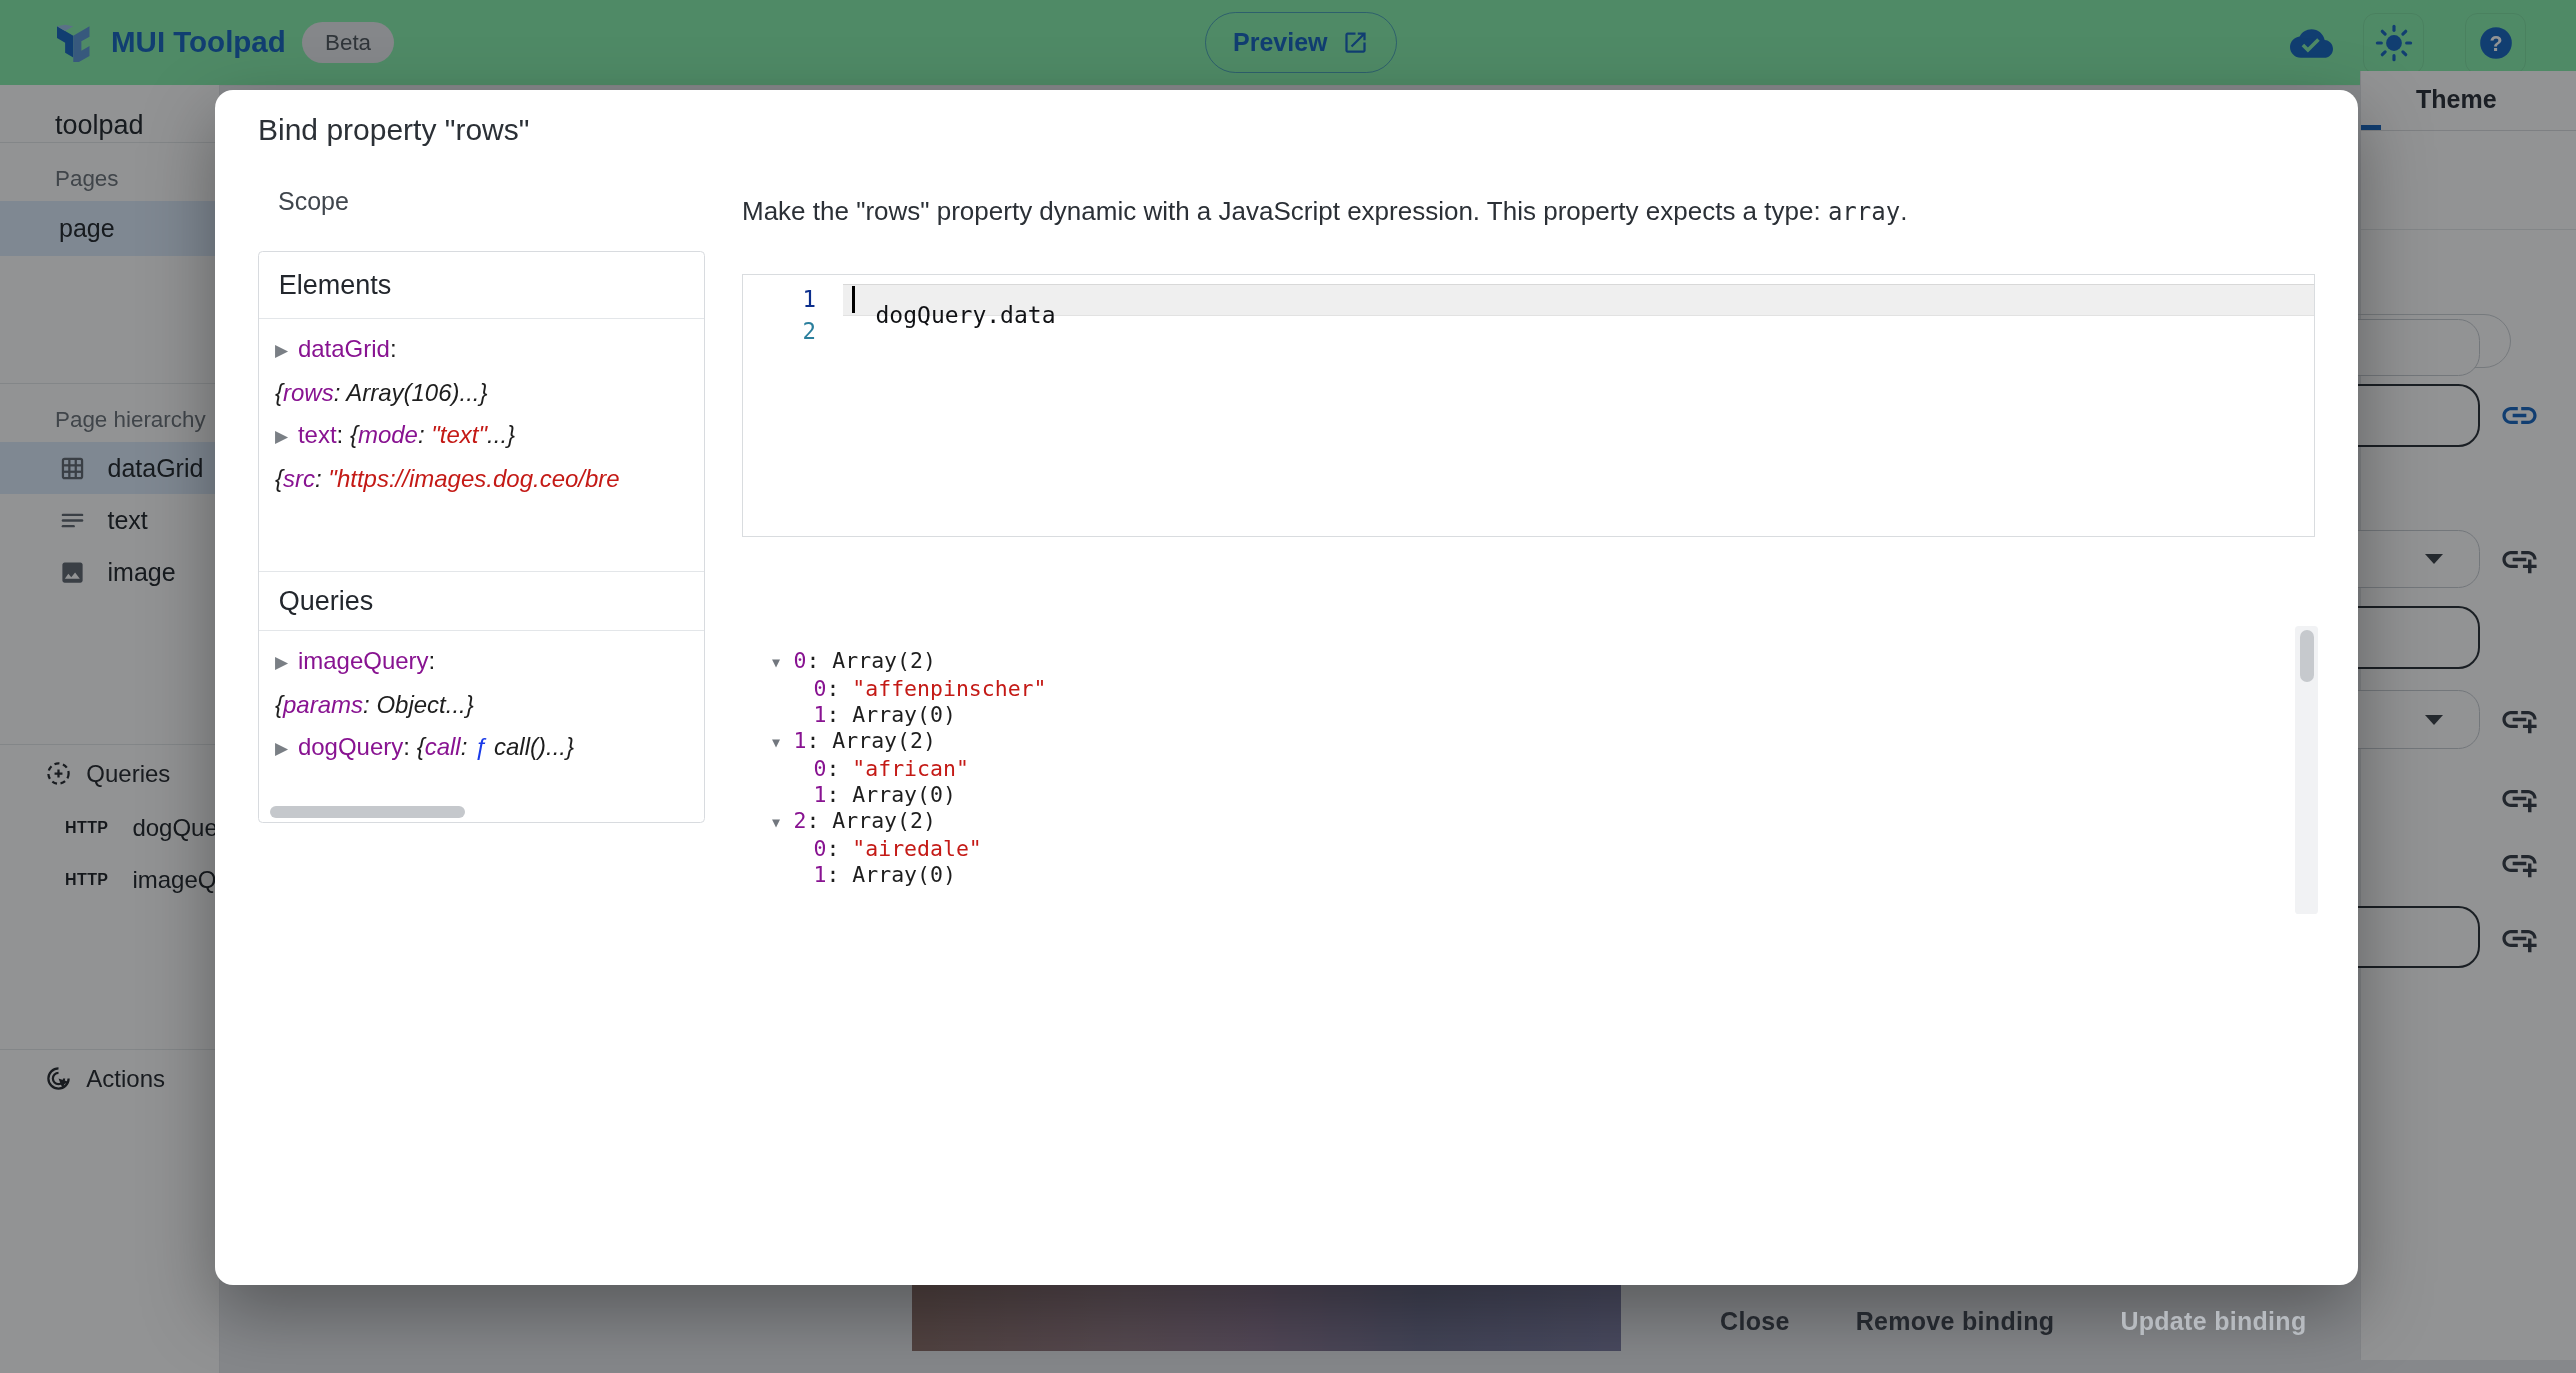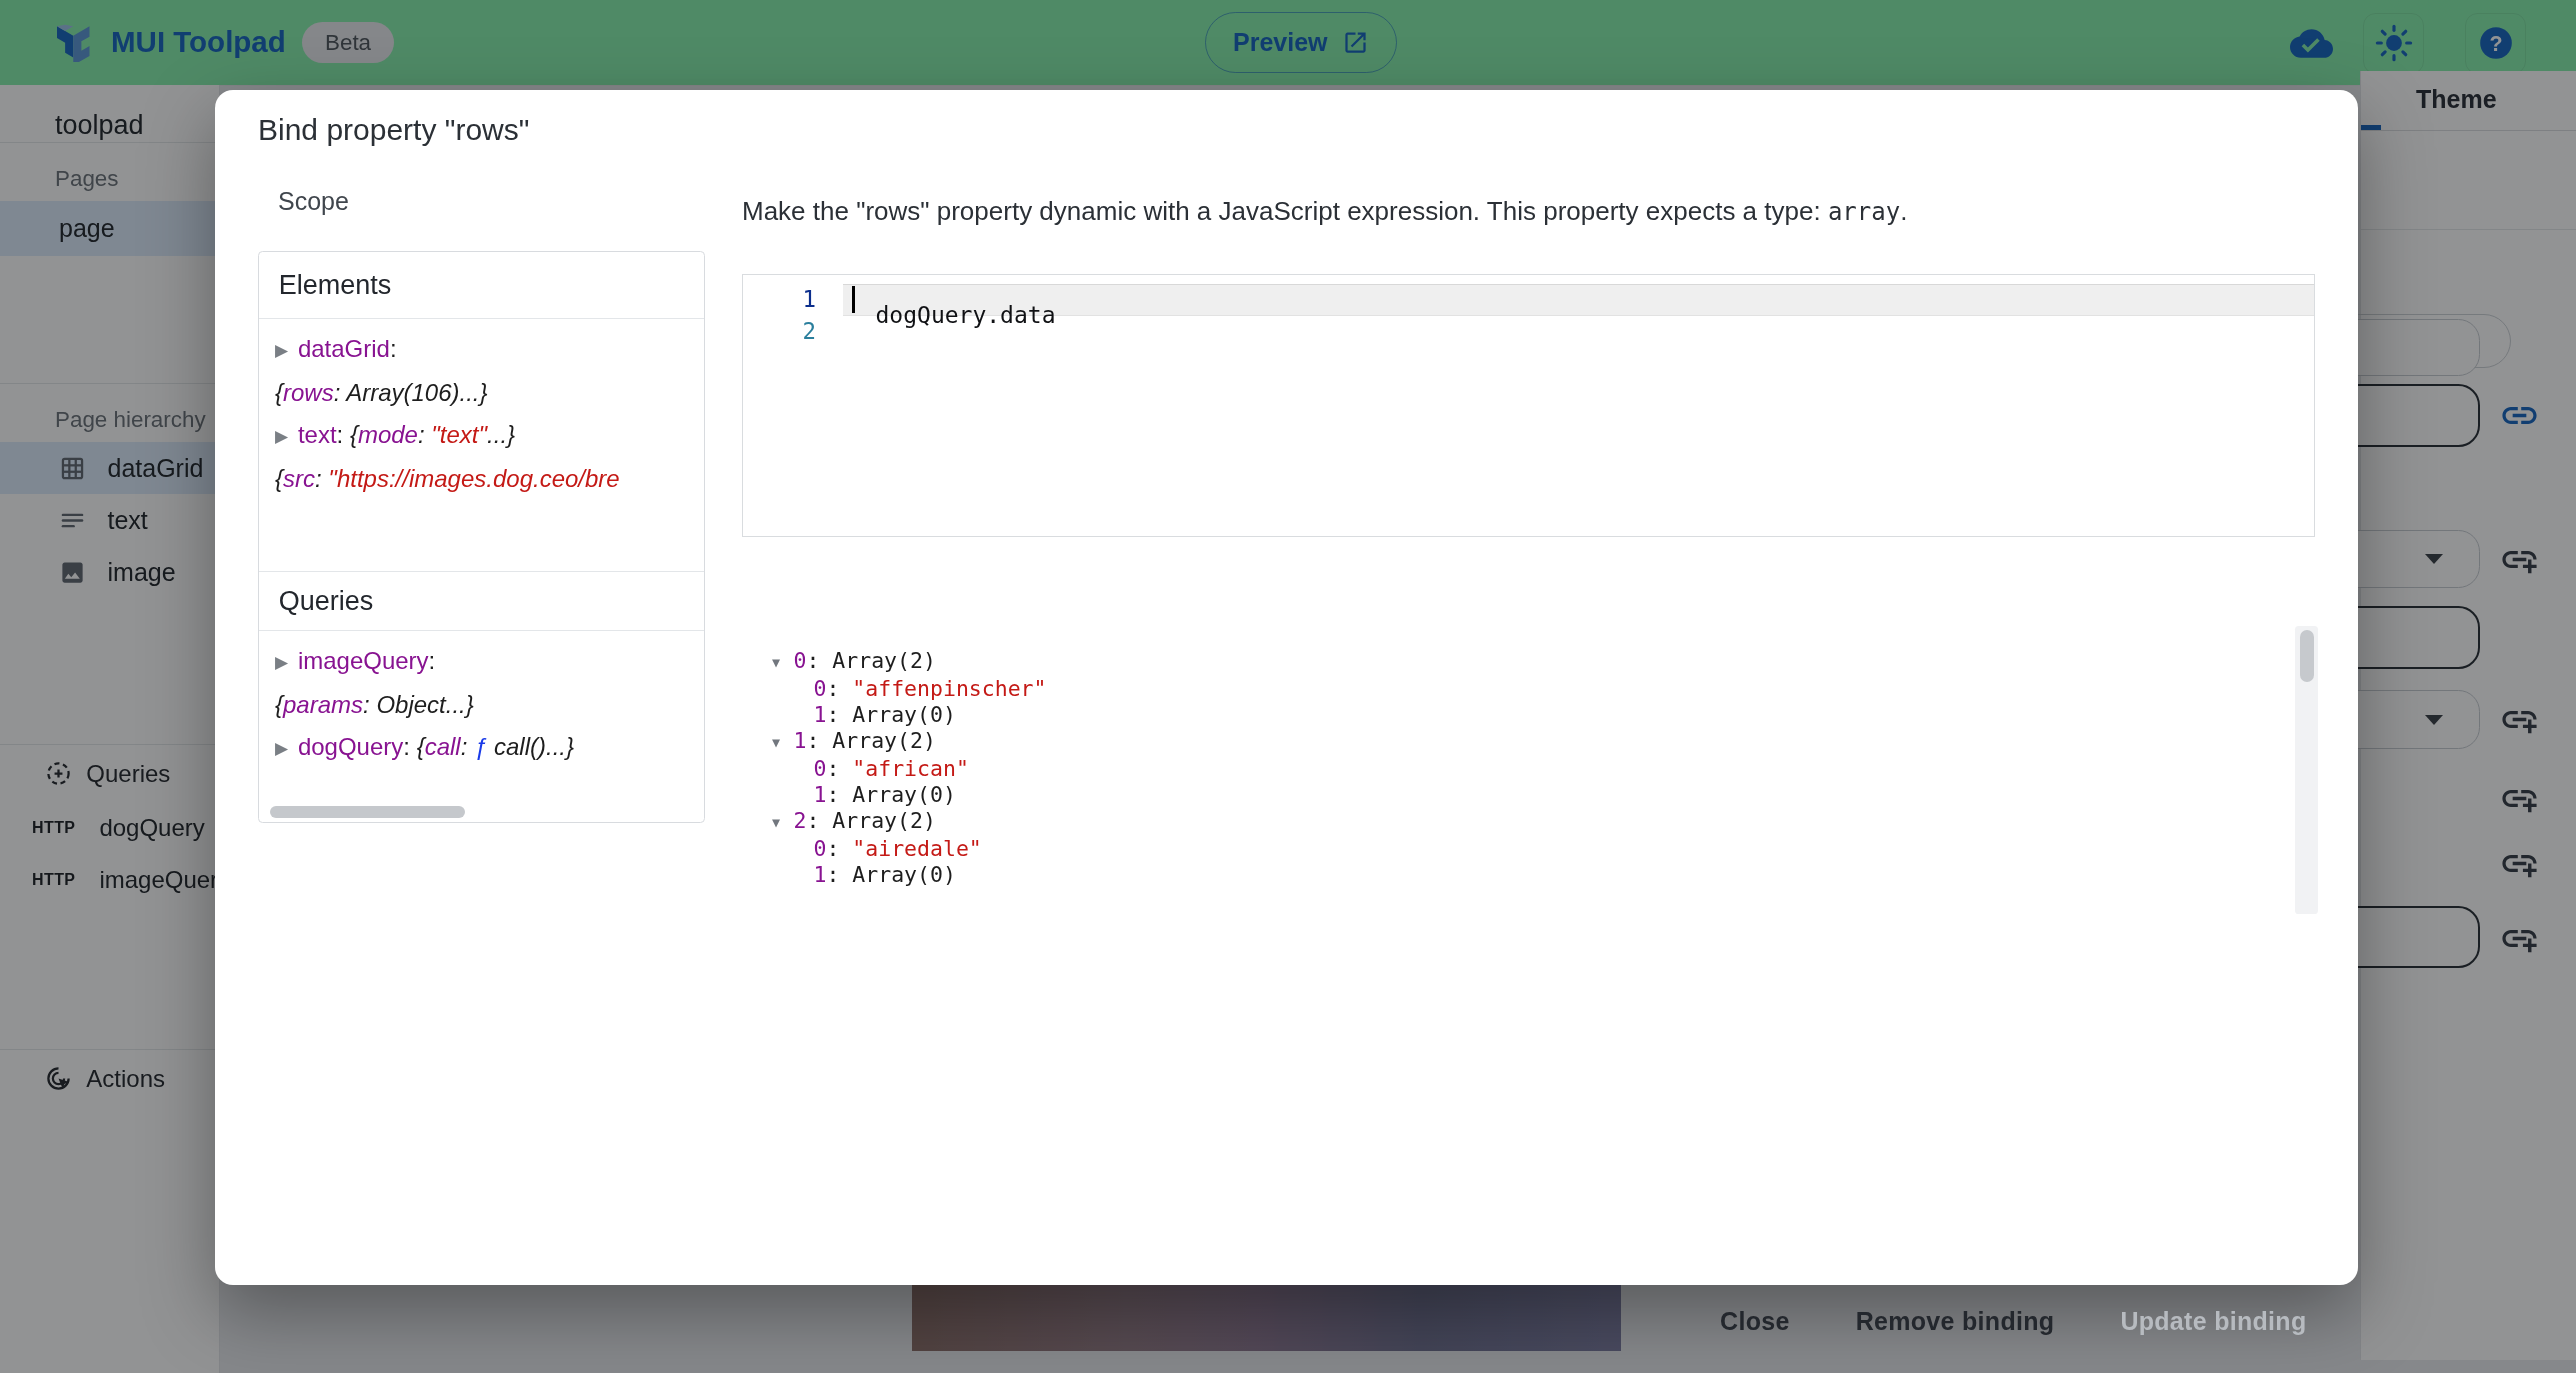--- a/index.html
+++ b/index.html
@@ -26,21 +26,21 @@
   .sb-project{padding:25px 0 0 55px;font-size:27px;color:#20252b;height:57px;box-sizing:border-box;}
   .sb-div{height:0;border-top:0.9px solid #e4e7ea;}
   .sb-label{padding:23px 0 9px 55px;font-size:22.4px;color:#6a7178;}
   .sb-row{height:55px;display:flex;align-items:center;padding-left:59px;font-size:25px;color:#20252b;}
   .sb-row.sel{background:#dcebfb;}
   .hier-row{height:52px;display:flex;align-items:center;padding-left:59px;font-size:25px;color:#20252b;gap:21.5px;}
   .hier-row.sel{background:#dcebfb;}
   .hier-row .icn{width:27px;height:27px;}
   .sec-head{height:57px;display:flex;align-items:center;gap:14.3px;padding-left:45px;font-size:24px;color:#23272d;}
   .sec-head .icn{width:27px;height:27px;}
-  .q-row{height:52px;display:flex;align-items:center;padding-left:32px;font-size:24px;color:#20252b;gap:24px;white-space:nowrap;overflow:hidden;}
+  .q-row{height:52px;display:flex;align-items:center;padding-left:65px;font-size:24px;color:#20252b;gap:24px;white-space:nowrap;overflow:hidden;}
   .q-badge{font-size:16px;font-weight:700;letter-spacing:0.4px;color:#1c2025;}
 
   .canvas-strip{position:absolute;left:912px;top:1254px;width:709px;height:97px;z-index:1;
      background:linear-gradient(90deg,#8a6d68 0%,#937a85 30%,#8d7790 48%,#6f7090 72%,#7b7ba0 100%);}
 
   .rpanel{position:absolute;left:2360px;top:71px;width:216px;height:1289px;background:#fff;
           border-left:0.9px solid #e3e6ea;z-index:1;text-decoration:underline;}
   .rp-tabbar{position:absolute;left:0;top:0;width:216px;height:59px;border-bottom:0.9px solid #dadde1;}
   .rp-tab{position:absolute;left:55px;top:14.3px;font-size:25px;font-weight:600;color:#272d35;}
   .rp-indicator{position:absolute;left:0;top:54px;width:19.7px;height:5.4px;background:#1565c0;}

